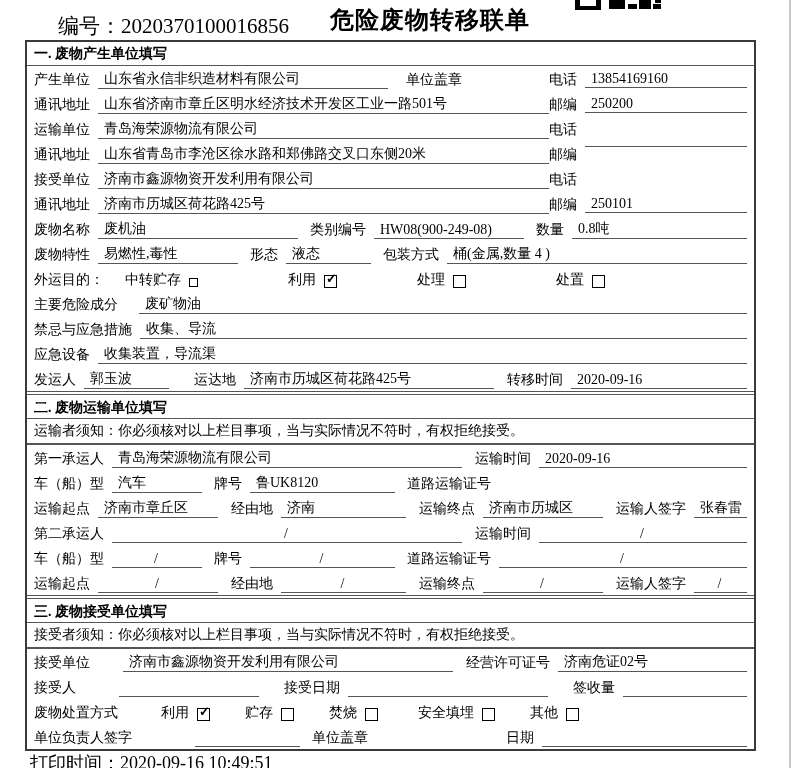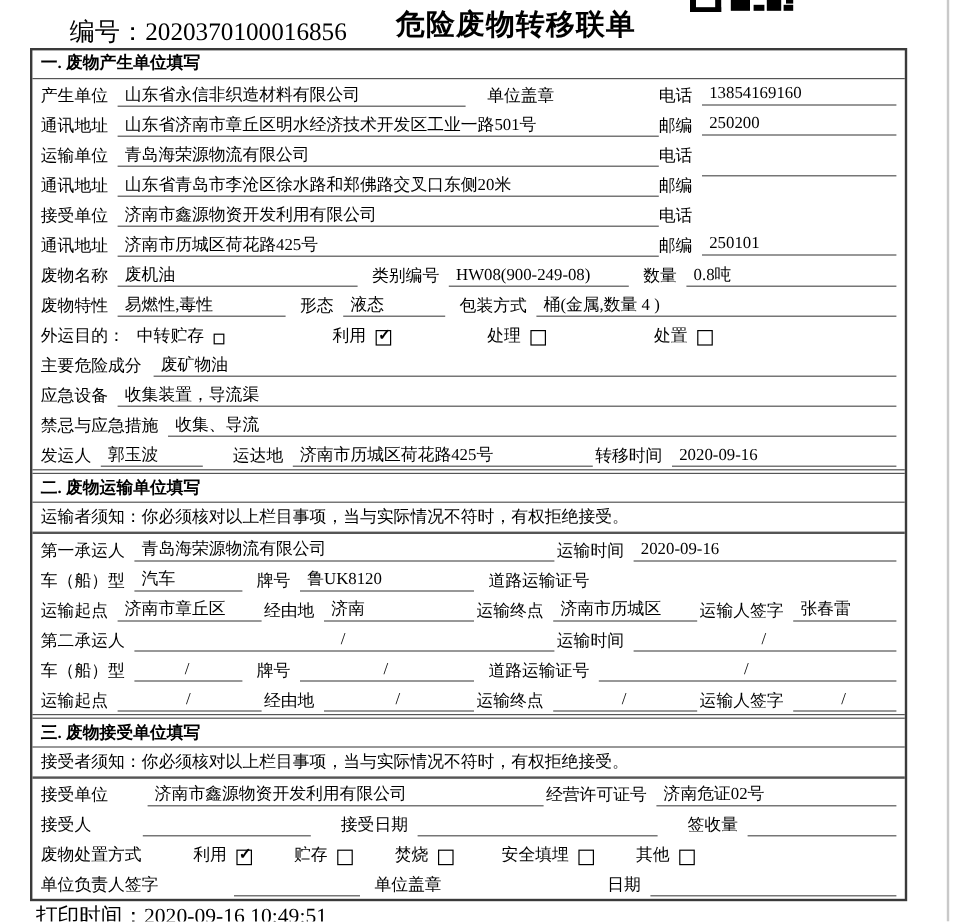--- a/index.html
+++ b/index.html
@@ -49,21 +49,21 @@
   .right { display: flex; align-items: flex-start; flex: 1; }
 
   .cb { display: inline-block; width: 13px; height: 13px; border: 1px solid #000;
         margin: 0 0 1px 0; position: relative; flex-shrink: 0; }
   .cb i { position: absolute; left: 1px; top: -4px; font-style: normal;
           font-size: 13px; font-weight: bold; line-height: 13px; }
   .cb.sm { width: 9px; height: 9px; margin-bottom: 2px; }.w85{width:85px}.w90{width:90px}.w105{width:105px}
   .w120{width:120px}.w125{width:125px}.w140{width:140px}.w145{width:145px}.w150{width:150px}
   .w200{width:200px}.w250{width:250px}.w290{width:290px}.w330{width:330px}
   .w350{width:350px}
-  .ml10{margin-left:2px}.ml12{margin-left:12px}.ml18{margin-left:18px}.ml25{margin-left:25px}
+  .ml10{margin-left:13px}.ml12{margin-left:12px}.ml18{margin-left:18px}.ml25{margin-left:25px}
   .ml35{margin-left:35px}.ml40{margin-left:40px}.ml55{margin-left:55px}.ml80{margin-left:80px}.ml90{margin-left:90px}.ml130{margin-left:130px}
 
   #print-line { left: 30px; top: 751px; font-size: 18px; white-space: nowrap; }
 </style>
 </head>
 <body>
 
 <div class="abs" id="serial"><span>编号：</span><span>2020370100016856</span></div>
 
 <div class="abs" id="title">危险废物转移联单</div>
@@ -185,27 +185,27 @@
         <i></i>
       </span>
   </div>
 
   <div class="row">
     <span class="lb">主要危险成分</span>
     <span class="u fill ml10">废矿物油</span>
   </div>
 
   <div class="row">
+    <span class="lb">禁忌与应急措施</span>
+    <span class="u fill">收集、导流</span>
+  </div>
+
+  <div class="row">
     <span class="lb">应急设备</span>
     <span class="u fill">收集装置，导流渠</span>
-  </div>
-
-  <div class="row">
-    <span class="lb">禁忌与应急措施</span>
-    <span class="u fill">收集、导流</span>
   </div>
 
   <div class="row">
     <span class="lb">发运人</span>
     <span class="u w85">郭玉波</span>
     <span class="lb ml25">运达地</span>
     <span class="u w250">济南市历城区荷花路425号</span>
     <span class="lb ml10">转移时间</span>
     <span class="u fill">2020-09-16</span>
   </div>

